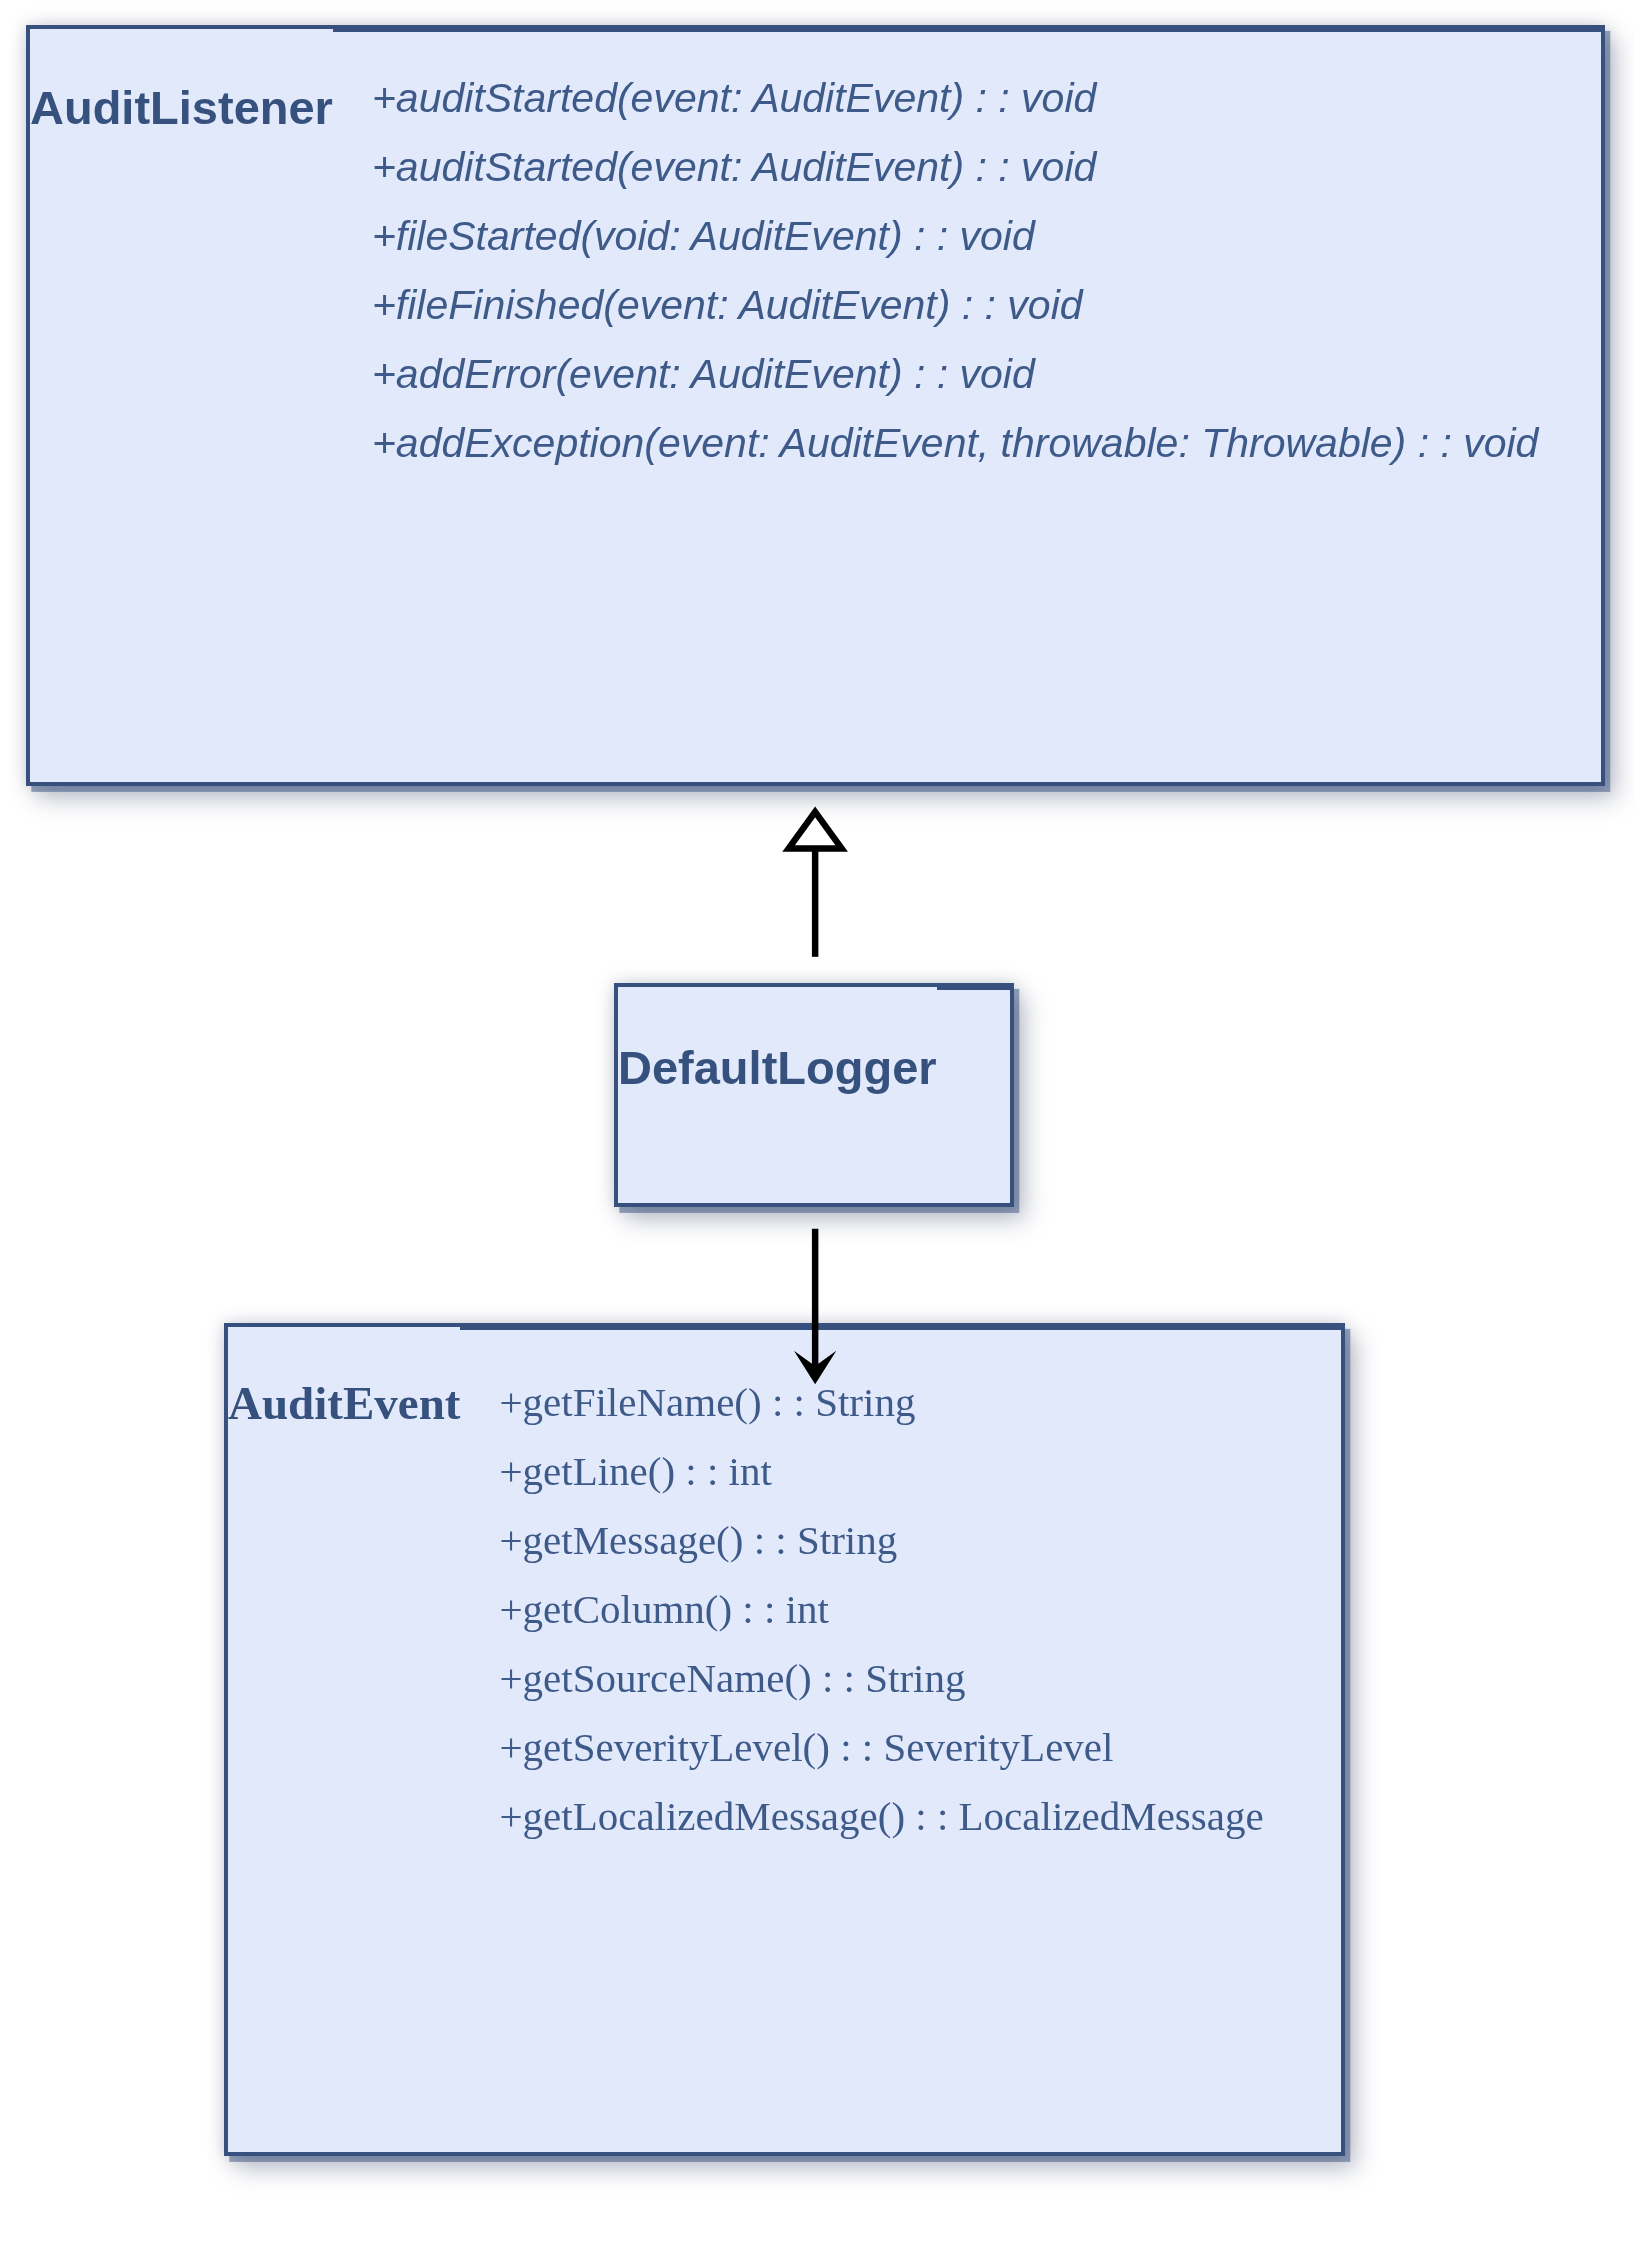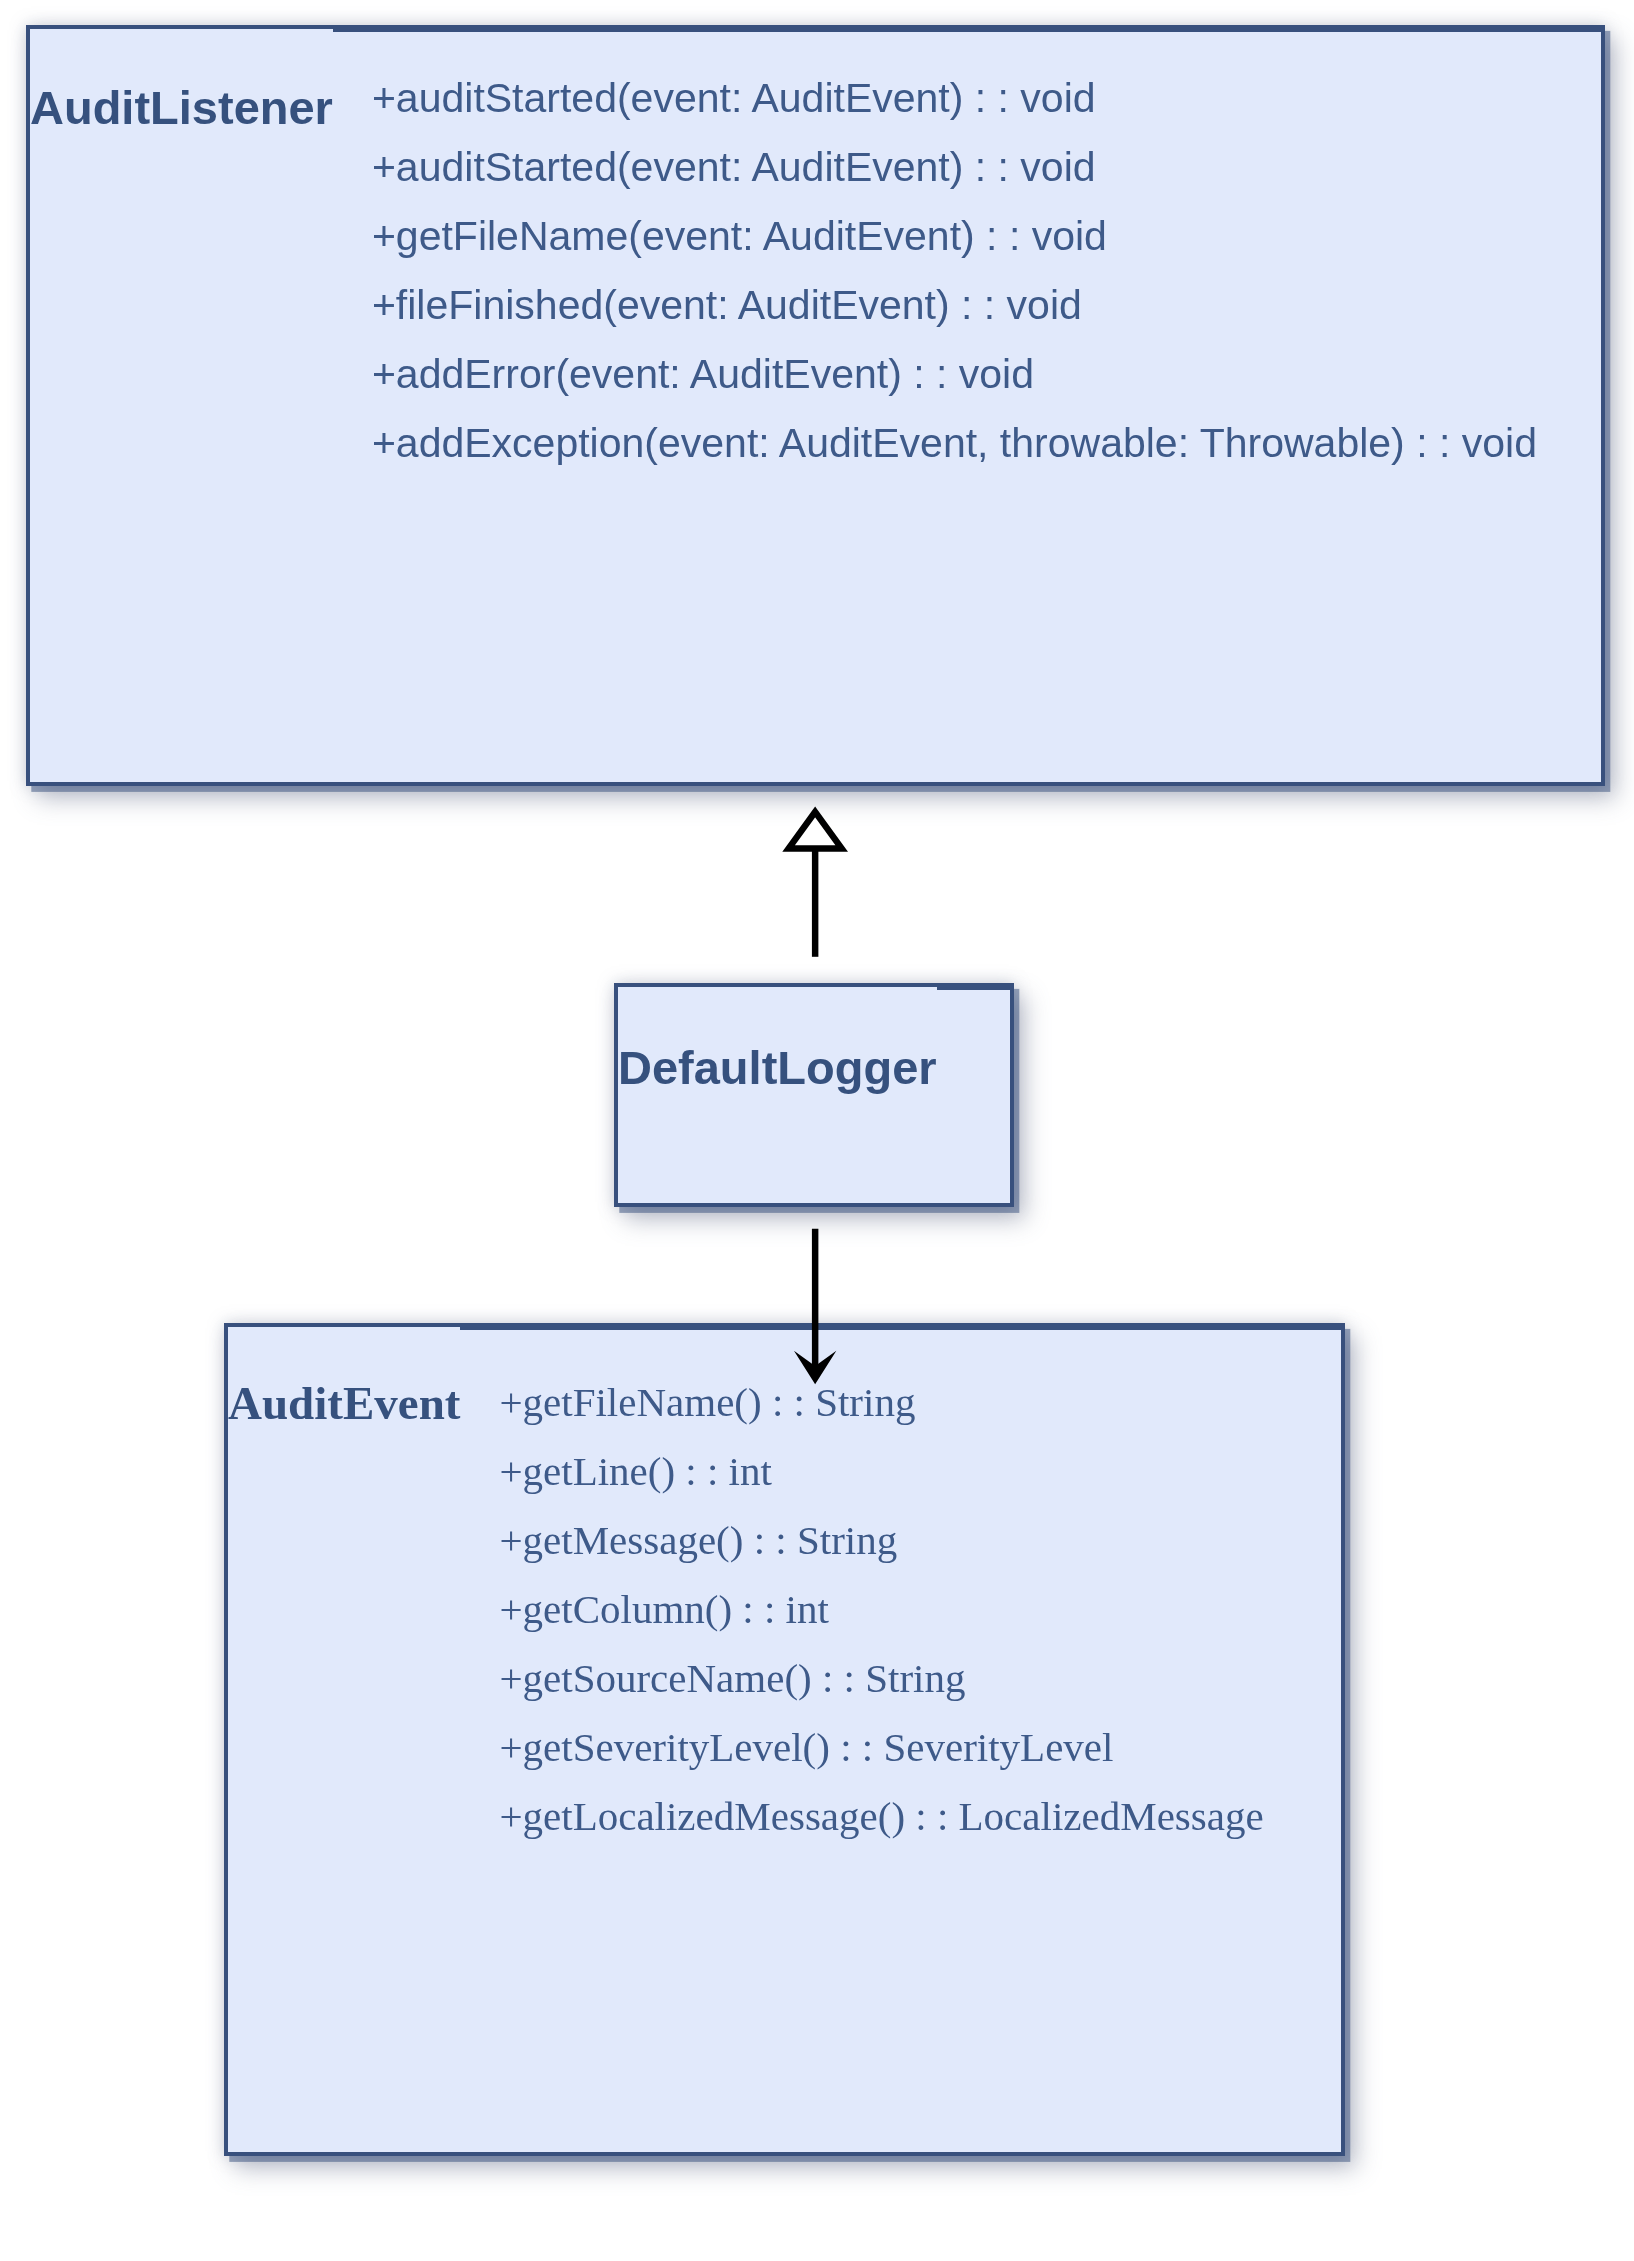--- a/index.html
+++ b/index.html
@@ -54,21 +54,21 @@
     height:69px;
     line-height:69px;
     white-space:nowrap;
     overflow:visible;
   }
 
   
   #c-listener{left:26px;top:25px;width:1579px;height:761px;}
   #c-listener .cls-title{height:156px;}
   #c-listener .attrs{height:82px;}
-  #c-listener .methods{padding:32px 11.8px 0 39px;}
+  #c-listener .methods{padding:32px 11.8px 0 39px;font-style:italic;}
 
   
   #c-logger{left:614px;top:983px;width:400px;height:224px;}
   #c-logger .cls-title{height:160px;}
   #c-logger .attrs{height:49px;}
 
   
   #c-event{left:224px;top:1323px;width:1121px;height:833px;font-family:Liberation Serif, serif;}
   #c-event .cls-title{height:151px;}
   #c-event .attrs{height:82px;}
@@ -88,21 +88,21 @@
 <body>
 
 <div class="canvas">
 
   <section class="uml-class" id="c-listener">
     <header class="cls-title">AuditListener</header>
     <div class="compartment attrs"></div>
     <ul class="compartment methods">
       <li class="method">+auditStarted(event: AuditEvent) : : void</li>
       <li class="method">+auditStarted(event: AuditEvent) : : void</li>
-      <li class="method">+getFileName(event: AuditEvent) : : void</li>
+      <li class="method">+fileStarted(void: AuditEvent) : : void</li>
       <li class="method">+fileFinished(event: AuditEvent) : : void</li>
       <li class="method">+addError(event: AuditEvent) : : void</li>
       <li class="method">+addException(event: AuditEvent, throwable: Throwable) : : void</li>
     </ul>
   </section>
 
   <section class="uml-class" id="c-logger">
     <header class="cls-title">DefaultLogger</header>
     <div class="compartment attrs"></div>
     <ul class="compartment methods"></ul>

